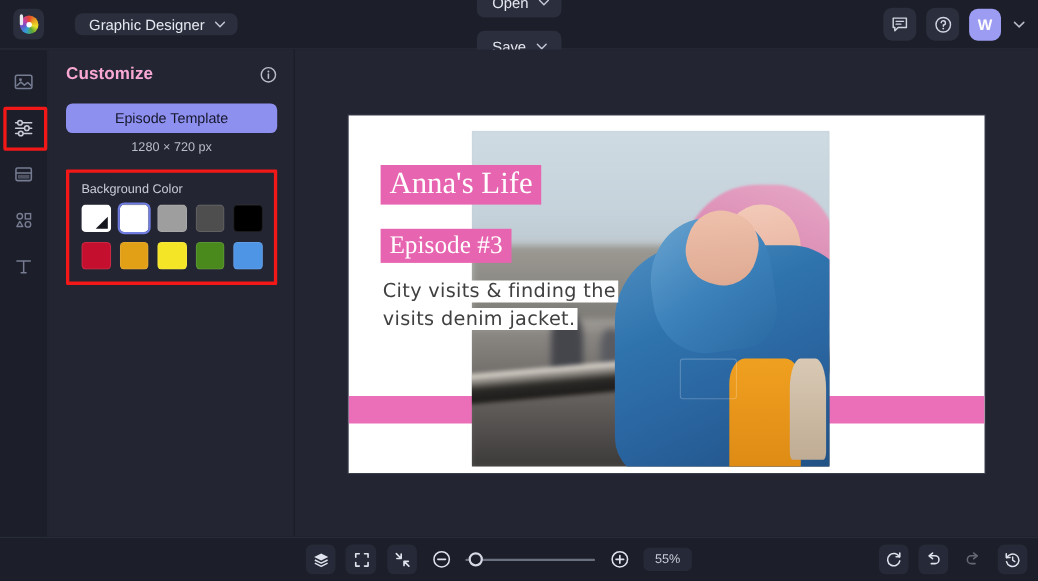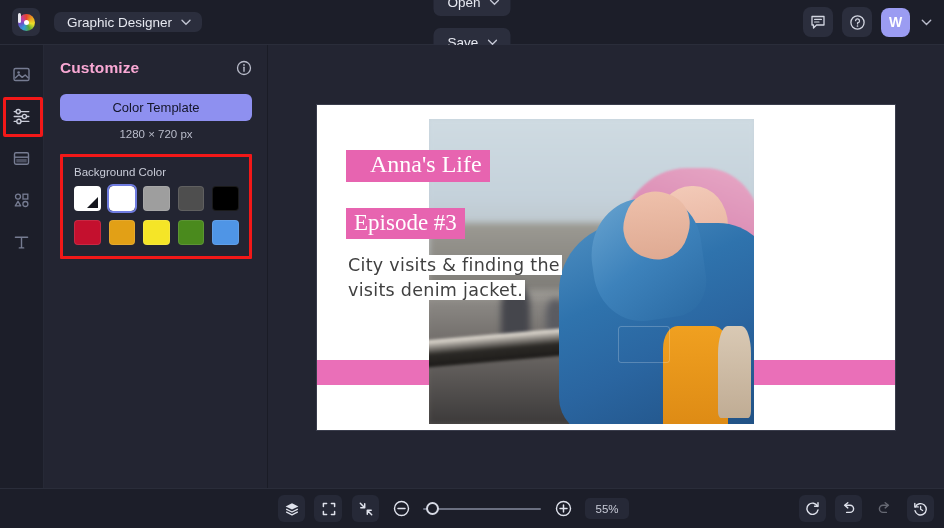--- a/index.html
+++ b/index.html
@@ -34,21 +34,21 @@
   .logo-wheel::after {
     content: ""; position: absolute; left: 50%; top: 50%;
     width: 5px; height: 5px; margin: -2.5px 0 0 -2.5px;
     border-radius: 50%; background: #ffffff;
   }
   .logo-stem {
     position: absolute; left: 6px; top: 5px;
     width: 2.5px; height: 10px; background: #e9eaf0; border-radius: 2px;
   }
   .doc-chip {
-    margin-left: 14px; height: 20px; padding: 0 11px 0 13px;
+    margin-left: 28px; height: 20px; padding: 0 11px 0 13px;
     background: #2b2e3d; border-radius: 7px;
     display: flex; align-items: center; gap: 9px; cursor: pointer;
   }
   .doc-chip .label { color: #e6e8f0; font-size: 13.5px; }
   .center-group {
     position: absolute; left: 50%; transform: translateX(-50%);
     display: flex; gap: 12px; flex-direction: column;
   }
   .menu-btn {
     height: 28px; padding: 0 11px 0 14px;
@@ -215,22 +215,22 @@
   .ph-pocket {
     position: absolute; right: 26%; bottom: 20%; width: 16%; height: 12%;
     border: 1.5px solid rgba(255,255,255,.22); border-radius: 3px;
   }
 
   .tx-title, .tx-sub {
     position: absolute; background: #e764b0; color: #ffffff;
     font-family: "Liberation Serif", serif; white-space: nowrap;
   }
   .tx-title {
-    left: 29px; top: 45px; padding: 2px 8px 4px 24px;
-    font-size: 24px; line-height: 1.07;
+    left: 29px; top: 45px; padding: 2px 8px 4px 8px;
+    font-size: 28px; line-height: 1.07;
   }
   .tx-sub {
     left: 29px; top: 103px; padding: 2px 8px 4px 8px;
     font-size: 23px; line-height: 1.1;
   }
   .tx-body {
     position: absolute; left: 29px; top: 148px;
     font-family: "DejaVu Sans", sans-serif;
     font-size: 17.5px; line-height: 1.42; color: #404040;
     letter-spacing: .3px;
@@ -386,21 +386,21 @@
         <div style="cursor:pointer;display:flex;">
           <svg width="16" height="16" viewBox="0 0 16 16">
             <circle cx="8" cy="8" r="6.5" fill="none" stroke="#b9bcca" stroke-width="1.3"></circle>
             <path d="M8 7.2v4" stroke="#b9bcca" stroke-width="1.4" stroke-linecap="round"></path>
             <circle cx="8" cy="4.9" r=".9" fill="#b9bcca"></circle>
           </svg>
         </div>
       </div>
 
       <button class="resize-btn">
-        <span>Color Template</span>
+        <span>Episode Template</span>
       </button>
       <div class="dims">1280 × 720 px</div>
 
       <div class="bg-box">
         <div class="bg-label">Background Color</div>
 
         <div class="sw-row">
           <div class="swatch" style="background:#ffffff;">
             <div class="tri"></div>
           </div>

